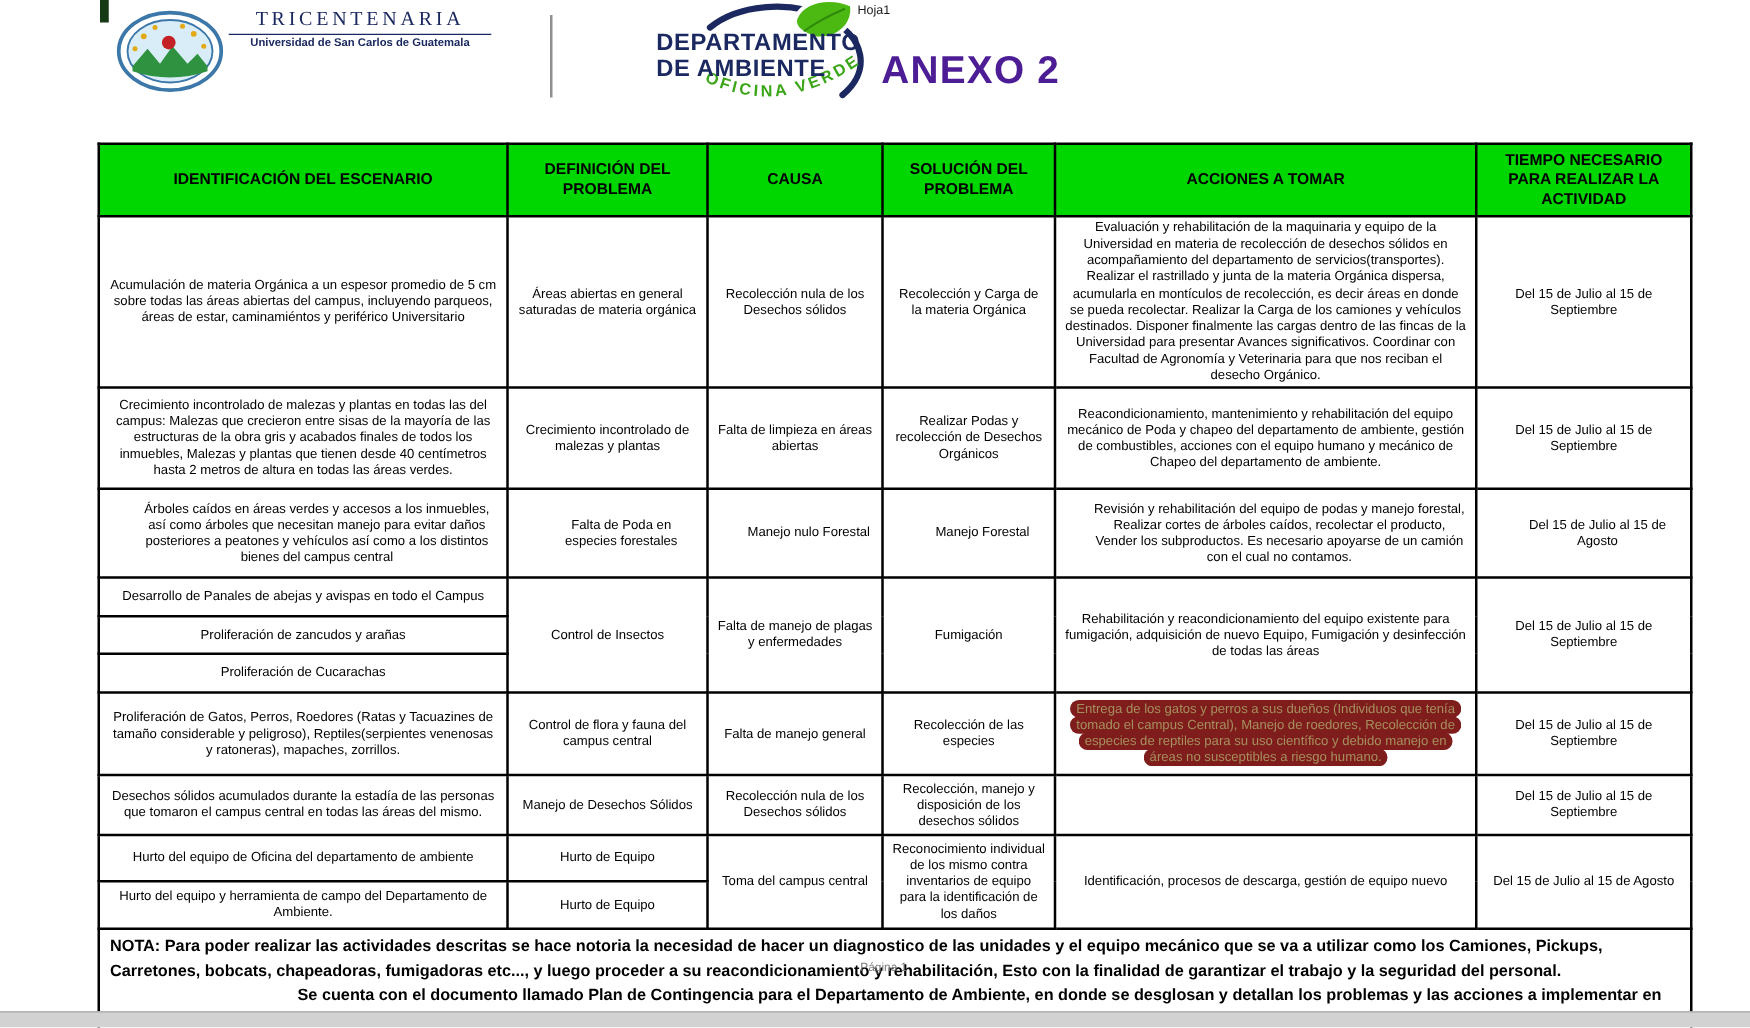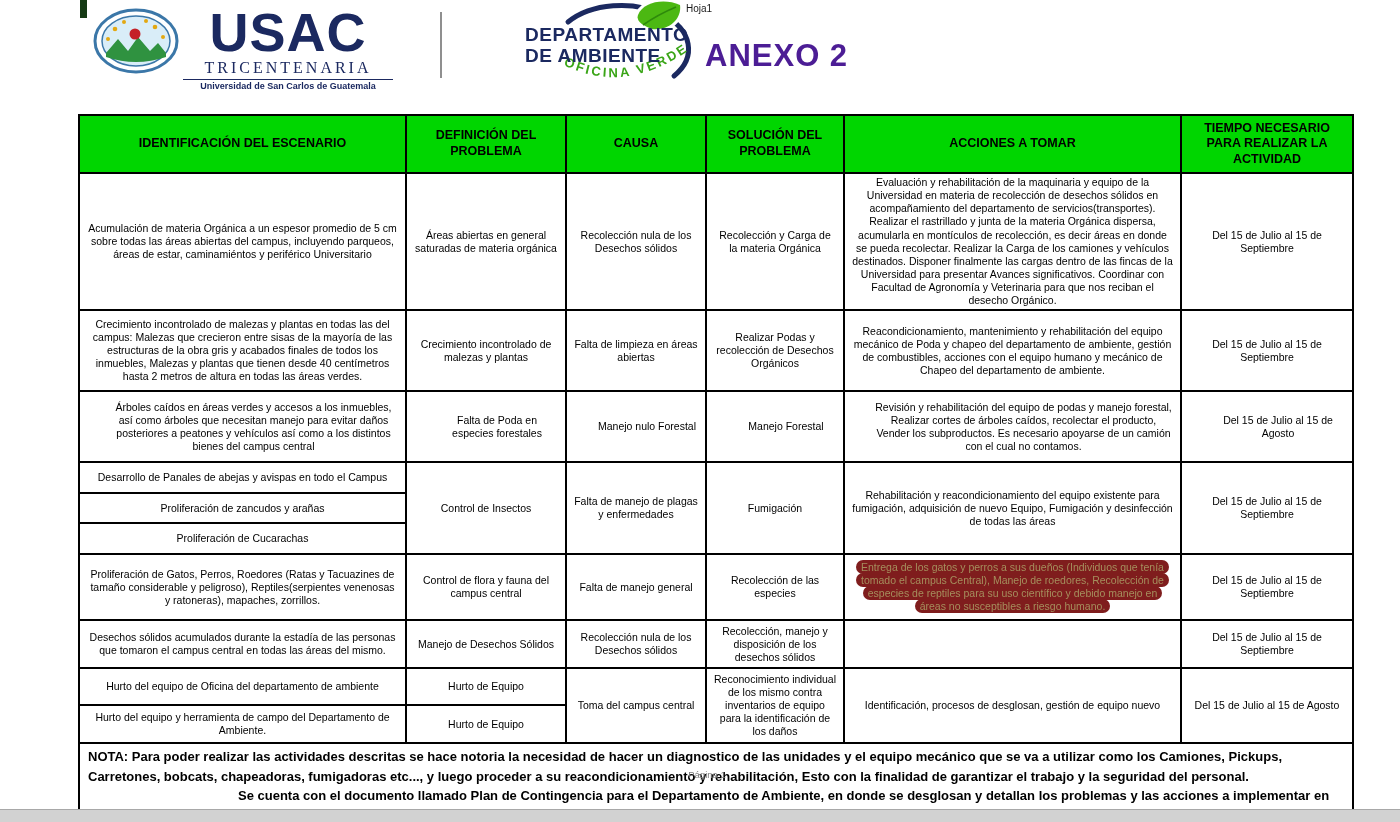--- a/index.html
+++ b/index.html
@@ -65,21 +65,20 @@
     <path d="M 13 45 L 25 31 L 35 43 L 45 29 L 57 43 L 65 35 L 73 45 L 73 49 Q 43 59 13 49 Z" fill="#2f9240"></path>
     <circle cx="42" cy="26" r="5.5" fill="#c42127"></circle>
     <circle cx="22" cy="21" r="2.3" fill="#e3a812"></circle>
     <circle cx="62" cy="19" r="2.3" fill="#e3a812"></circle>
     <circle cx="31" cy="14" r="2" fill="#e3a812"></circle>
     <circle cx="53" cy="13" r="2" fill="#e3a812"></circle>
     <circle cx="15" cy="31" r="2" fill="#e3a812"></circle>
     <circle cx="70" cy="29" r="2" fill="#e3a812"></circle>
   </svg>
   <div class="usac-text">
-    <div class="usac-acronym">USAC</div>
     <div class="usac-line2">TRICENTENARIA</div>
     <div class="usac-caption">Universidad de San Carlos de Guatemala</div>
   </div>
 </div>
 
 <div class="divider"></div>
 
 <svg class="depto-art" width="170" height="95" viewBox="0 0 170 95">
   <path d="M 30 22 A 62 40 0 0 1 136 76" fill="none" stroke="#1b2960" stroke-width="5" stroke-linecap="round"></path>
   <path d="M 100 15 C 105 2 126 -2 142 5 C 144 19 131 31 114 29 C 104 25 98 21 100 15 Z" fill="#ffffff" stroke="#ffffff" stroke-width="6"></path>
@@ -179,21 +178,21 @@
     <td>Recolección, manejo y disposición de los desechos sólidos</td>
     <td></td>
     <td>Del 15 de Julio al 15 de Septiembre</td>
   </tr>
 
   <tr class="tr-r7">
     <td>Hurto del equipo de Oficina del departamento de ambiente</td>
     <td>Hurto de Equipo</td>
     <td rowspan="2">Toma del campus central</td>
     <td rowspan="2">Reconocimiento individual de los mismo contra inventarios de equipo para la identificación de los daños</td>
-    <td rowspan="2">Identificación, procesos de desglosan, gestión de equipo nuevo</td>
+    <td rowspan="2">Identificación, procesos de descarga, gestión de equipo nuevo</td>
     <td rowspan="2">Del 15 de Julio al 15 de Agosto</td>
   </tr>
   <tr class="tr-r8">
     <td>Hurto del equipo y herramienta de campo del Departamento de Ambiente.</td>
     <td>Hurto de Equipo</td>
   </tr>
 
   <tr class="tr-nota">
     <td colspan="6" class="nota-cell"><span>NOTA: Para poder realizar las actividades descritas se hace notoria la necesidad de hacer un diagnostico de las unidades y el equipo mecánico que se va a utilizar como los Camiones, Pickups, Carretones, bobcats, chapeadoras, fumigadoras etc..., y luego proceder a su reacondicionamiento y rehabilitación, Esto con la finalidad de garantizar el trabajo y la seguridad del personal.</span><span class="nota-gap"></span><span>Se cuenta con el documento llamado Plan de Contingencia para el Departamento de Ambiente, en donde se desglosan y detallan los problemas y las acciones a implementar en mención</span></td>
   </tr>

